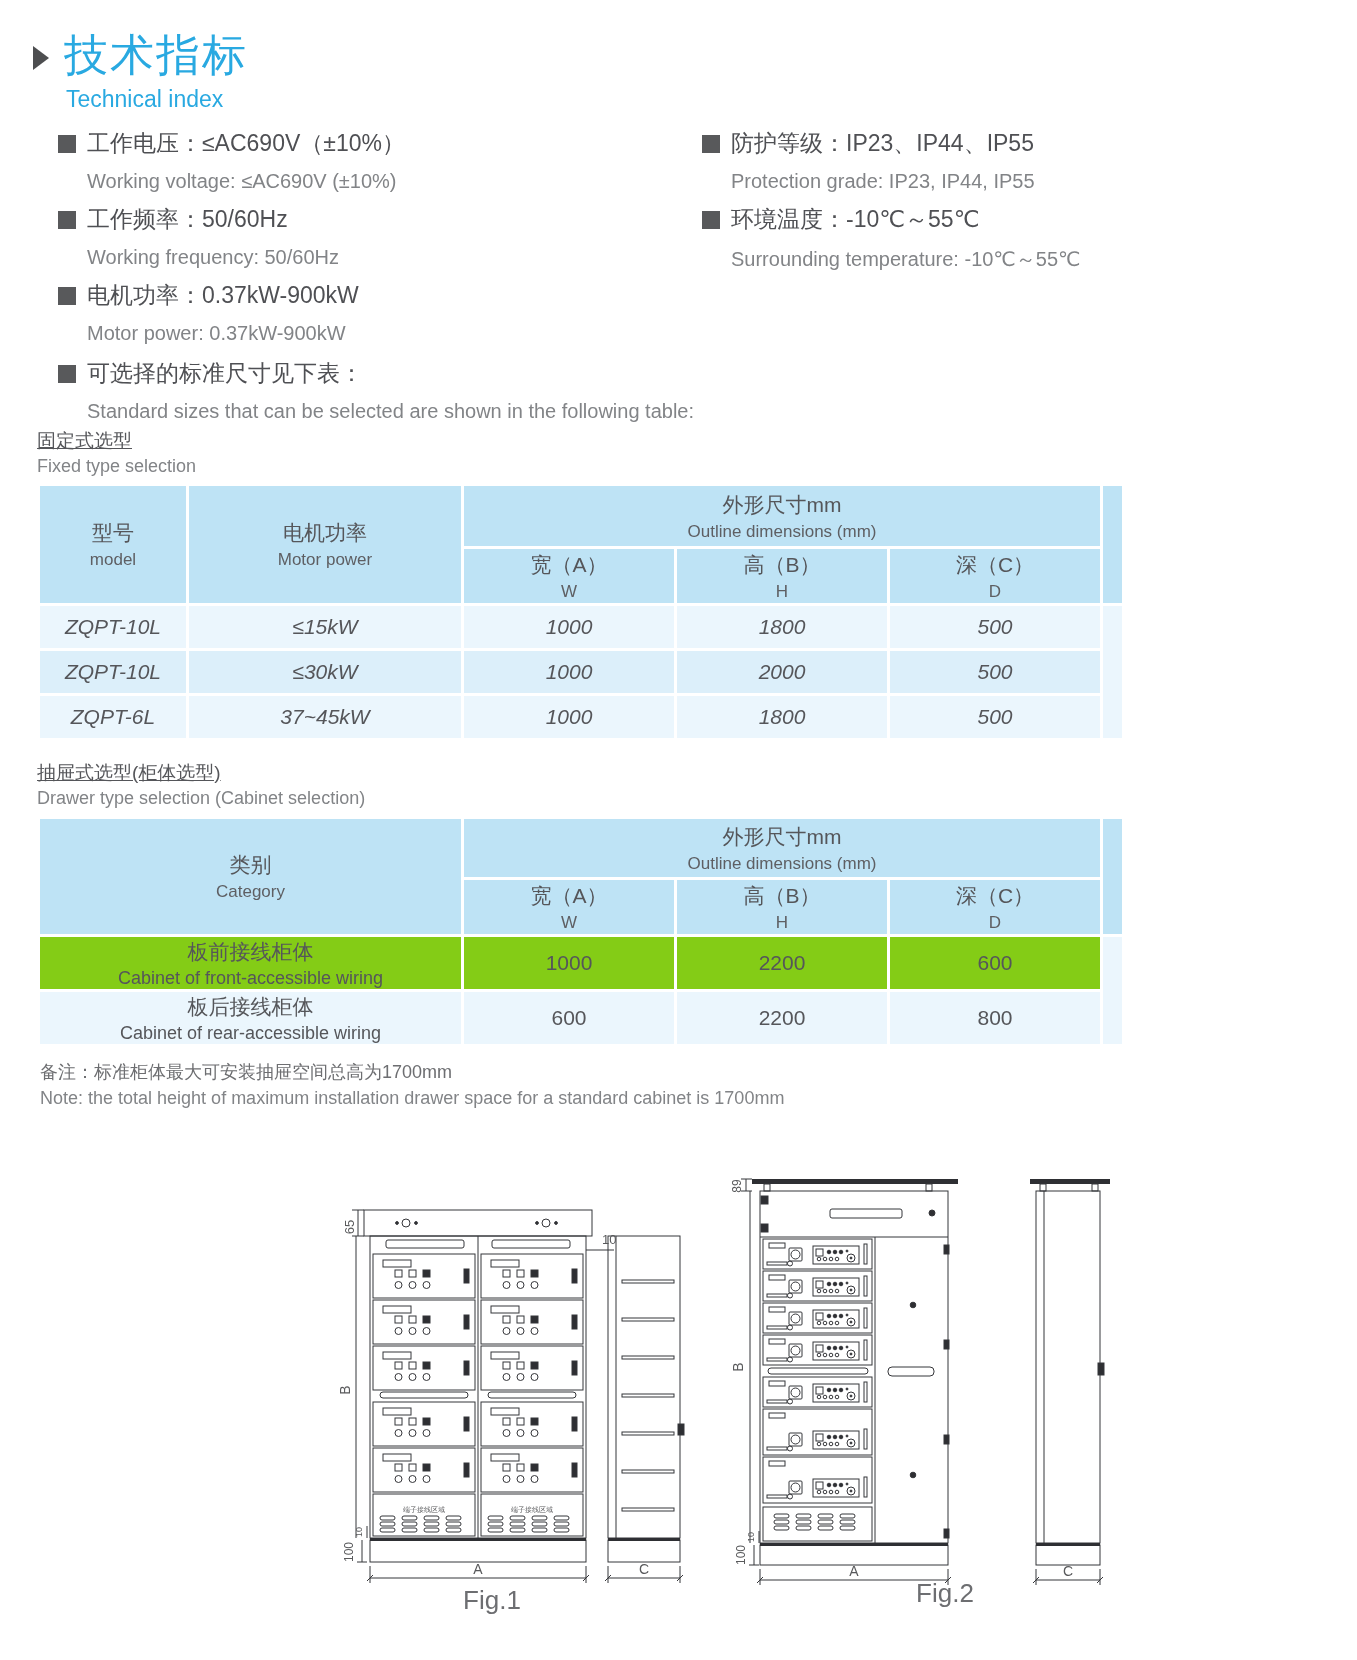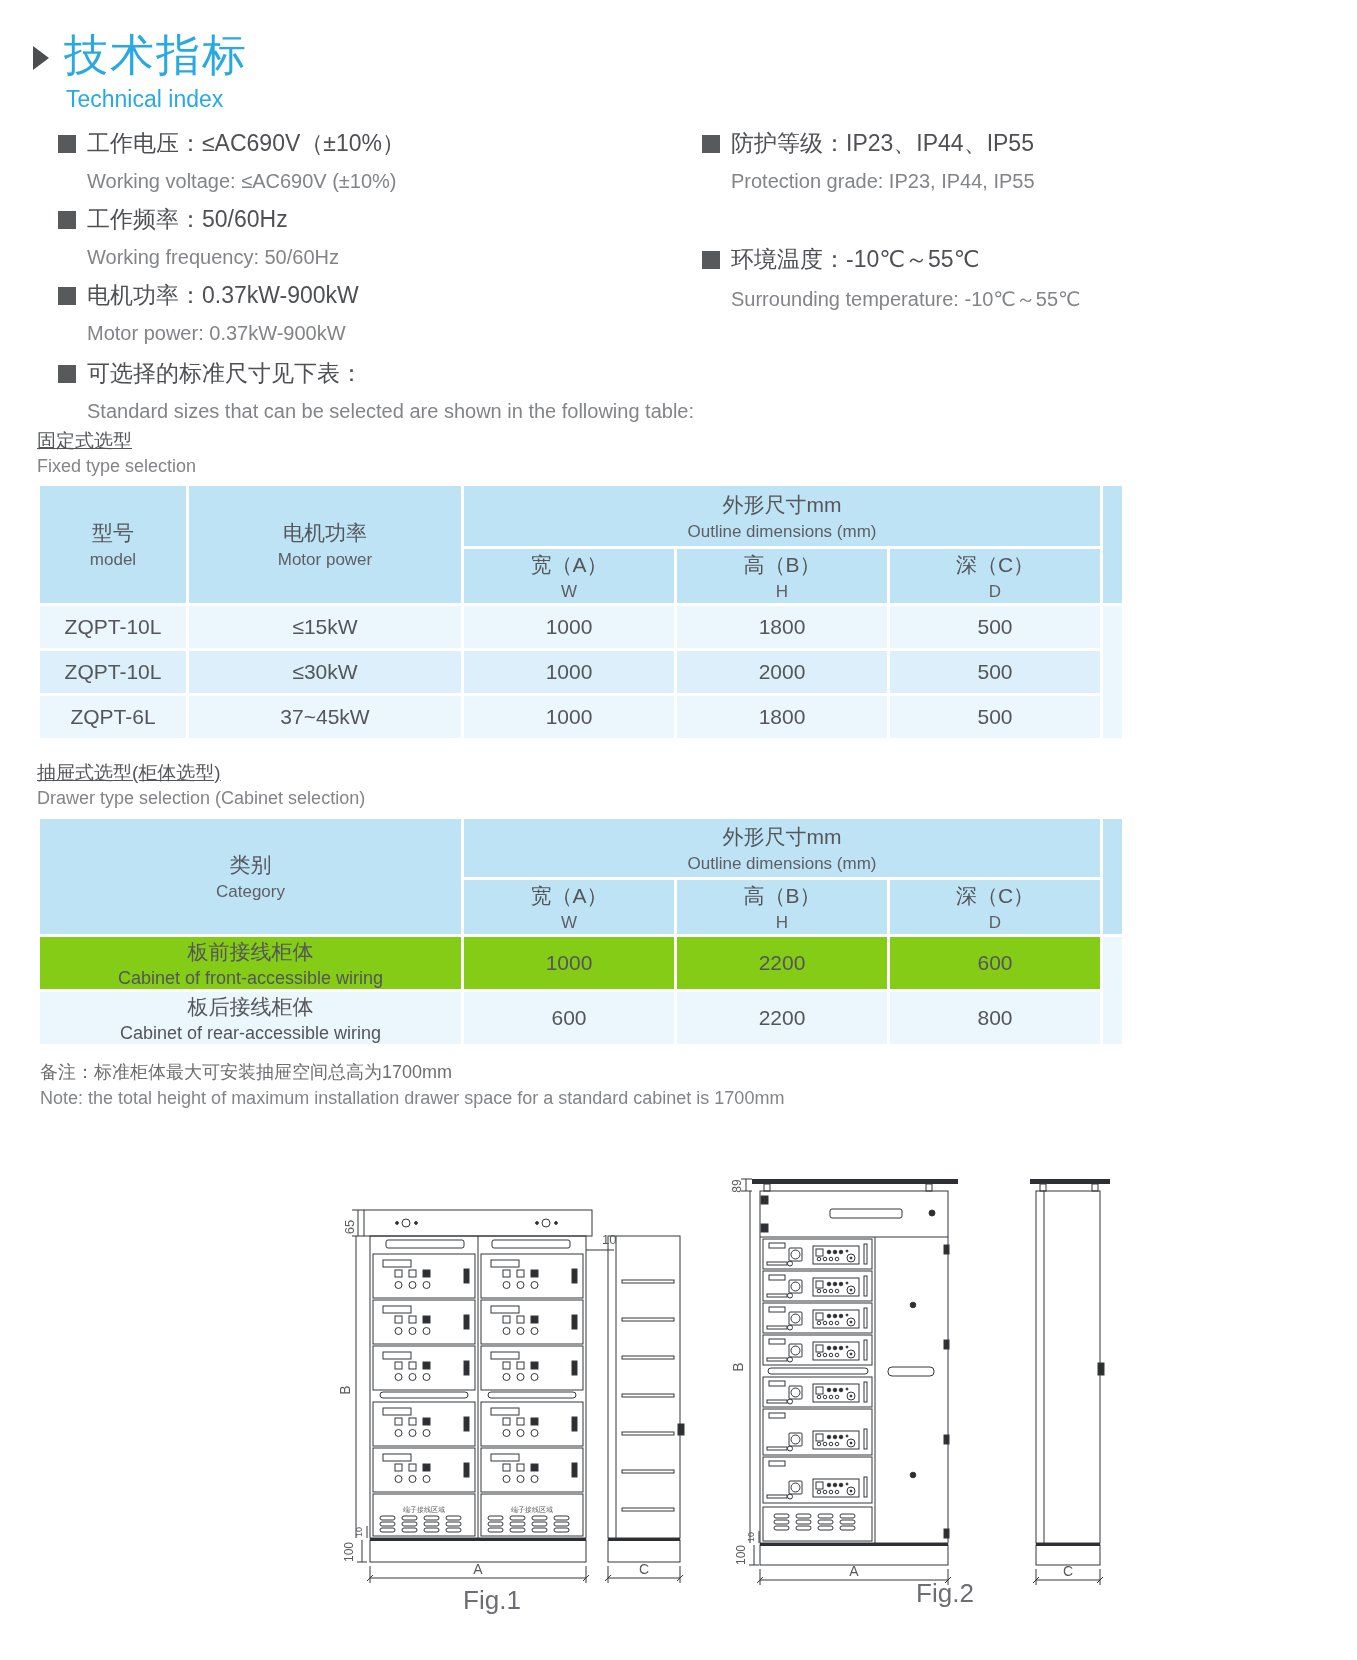--- a/index.html
+++ b/index.html
@@ -29,21 +29,21 @@
   td.hd .zh{display:block;font-size:21px;color:#55565a;}
   td.hd .en{display:block;font-size:17px;color:#5e5f63;margin-top:3px;}
   td.bc{font-size:21px;color:#55565a;}
   td.bc .zh{display:block;font-size:21px;}
   td.bc .en{display:block;font-size:18px;margin-top:2px;}
   td.row-light{background:#ebf6fd;}
   td.row-mid{background:#dceffa;}
   td.row-soft{background:#84cc16;}
   #t1 tr.tier-a{height:60px;}
   #t1 tr.tier-b{height:54px;}
-  #t1 tr.br{height:42px;}
+  #t1 tr.br{height:42px;font-style:italic;}
   #t2 tr.tier-a{height:58px;}
   #t2 tr.tier-b{height:54px;}
   #t2 tr.br{height:52px;}
 
   
   .note-zh{position:absolute;font-size:18px;color:#6d6e71;}
   .note-en{position:absolute;font-size:18px;color:#828487;}
 
   
   .fig-cap{position:absolute;width:150px;text-align:center;font-size:26px;color:#6d6e71;}
@@ -87,21 +87,21 @@
     <div class="spec-en">Standard sizes that can be selected are shown in the following table:</div>
   </div>
 
   <div class="spec" style="left:702px;top:128px;">
     <div class="spec-zh">
         <span class="bullet"></span>
         <span>防护等级：IP23、IP44、IP55</span>
       </div>
     <div class="spec-en">Protection grade: IP23, IP44, IP55</div>
   </div>
-  <div class="spec" style="left:702px;top:204px;margin-top:40px;">
+  <div class="spec" style="left:702px;top:204px;">
     <div class="spec-zh">
         <span class="bullet"></span>
         <span>环境温度：-10℃～55℃</span>
       </div>
     <div class="spec-en">Surrounding temperature: -10℃～55℃</div>
   </div>
 
   <div class="sec-zh" style="left:37px;top:428px;">固定式选型</div>
   <div class="sec-en" style="left:37px;top:456px;">Fixed type selection</div>
 

